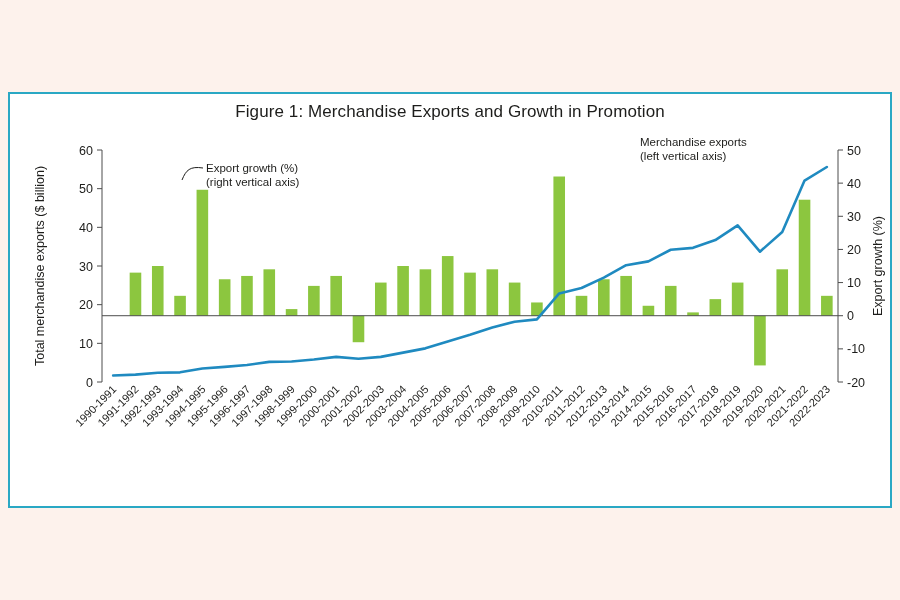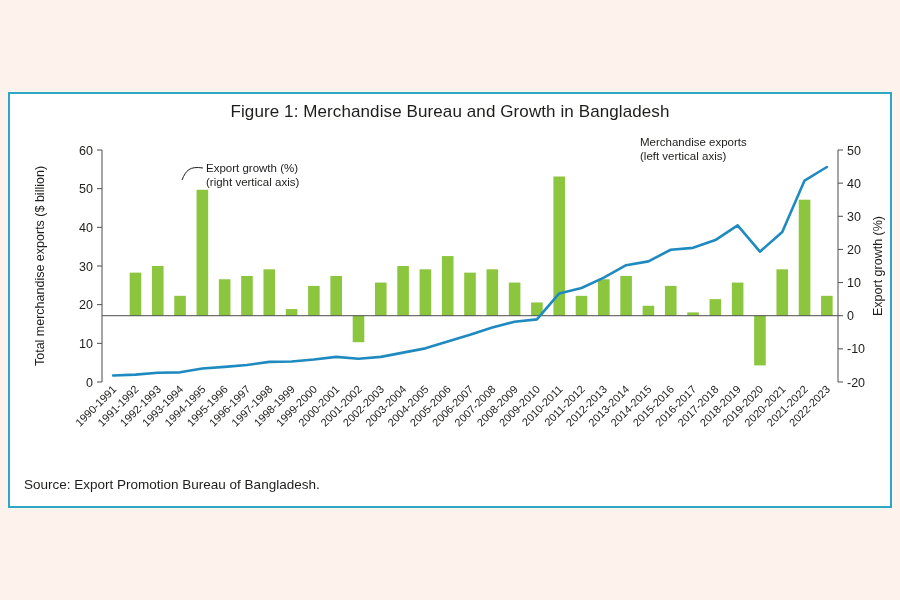--- a/index.html
+++ b/index.html
@@ -62,21 +62,21 @@
   }
   .annot {
     font-size: 11.5px;
     fill: #1d1d1b;
   }
 </style>
 </head>
 <body>
 
 <div class="figure-card">
-  <div class="figure-title">Figure 1: Merchandise Bureau and Growth in Bangladesh</div>
+  <div class="figure-title">Figure 1: Merchandise Exports and Growth in Promotion</div>
   <div class="plot-wrap">
     <svg id="chart-svg" width="884" height="340" viewBox="0 0 884 340">
         <g>
           <rect x="119.66" y="140.63" width="11.60" height="43.09" fill="#8cc63f"></rect>
           <rect x="141.96" y="134.00" width="11.60" height="49.71" fill="#8cc63f"></rect>
           <rect x="164.26" y="163.83" width="11.60" height="19.89" fill="#8cc63f"></rect>
           <rect x="186.56" y="57.77" width="11.60" height="125.94" fill="#8cc63f"></rect>
           <rect x="208.87" y="147.26" width="11.60" height="36.46" fill="#8cc63f"></rect>
           <rect x="231.17" y="143.94" width="11.60" height="39.77" fill="#8cc63f"></rect>
           <rect x="253.47" y="137.31" width="11.60" height="46.40" fill="#8cc63f"></rect>
@@ -183,14 +183,13 @@
         <text class="axis-title" text-anchor="middle" transform="translate(872,134.00) rotate(-90)">Export growth (%)</text>
         <g>
           <text x="196" y="40" class="annot">Export growth (%)</text>
           <text x="196" y="54" class="annot">(right vertical axis)</text>
           <path d="M193 36 C 180 34, 176 38, 172 48" fill="none" stroke="#1d1d1b" stroke-width="1"></path>
           <text x="630" y="14" class="annot">Merchandise exports</text>
           <text x="630" y="28" class="annot">(left vertical axis)</text>
         </g>
       </svg>
   </div>
-  <div class="source-note">Source: Export Promotion Bureau of Bangladesh.</div>
 </div>
 
 </body></html>

